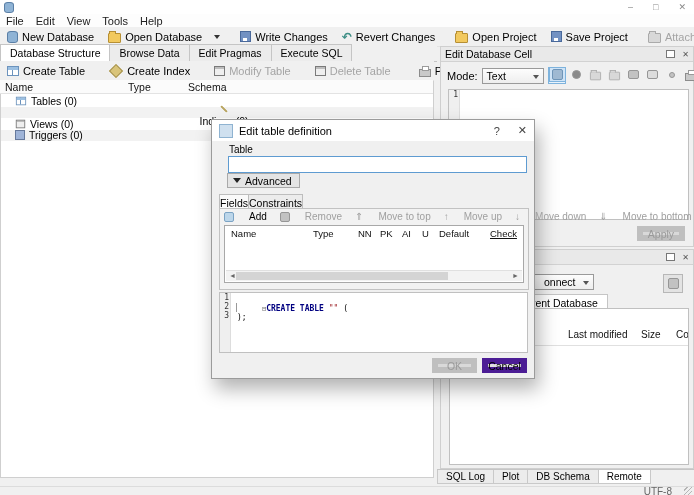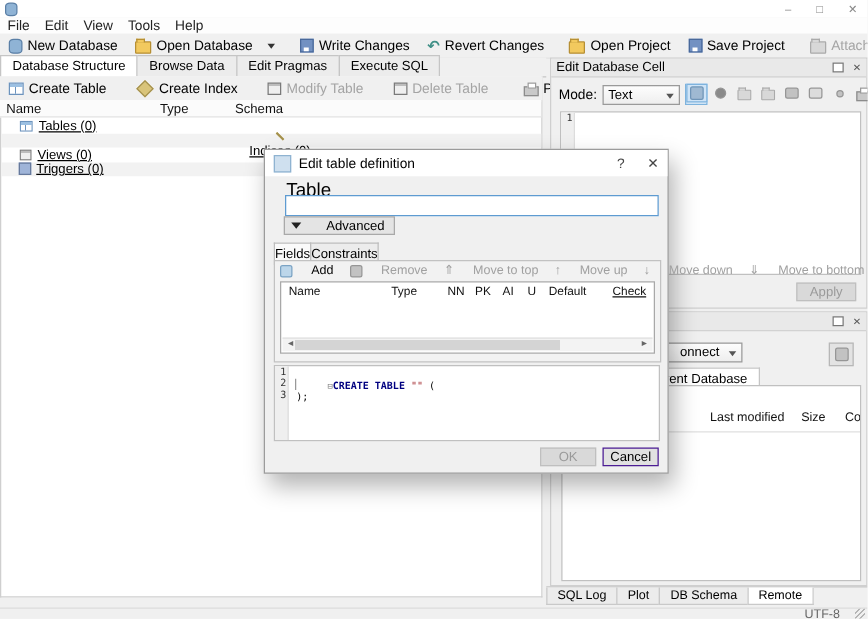--- a/index.html
+++ b/index.html
@@ -40,55 +40,55 @@
   .greendot{width:8px;height:8px;border-radius:50%;background:radial-gradient(circle at 35% 35%,#bfe8a9,#58a443);border:1px solid #3c7f2e;}
   
   .tabbar{left:0;top:46px;width:437px;height:15px;border-bottom:1px solid #c5c5c5;display:flex;align-items:flex-end;background:#f0f0f0;}
   .mtab{padding:2px 9px 2px 9px;border:1px solid #c5c5c5;border-bottom:none;background:#ececec;margin-right:-1px;font-size:10.5px;}
   .mtab.active{background:#ffffff;position:relative;top:1px;padding-bottom:3px;}
   
   .left-panel{left:0;top:61px;width:434px;height:417px;background:#ffffff;border:1px solid #cfcfcf;border-top:none;box-sizing:border-box;}
   .subtoolbar{left:0;top:61px;width:434px;height:19px;background:#f0f0f0;border-bottom:1px solid #e0e0e0;display:flex;align-items:center;}
   .tree-header{left:0;top:80px;width:433px;height:13px;background:#fbfbfb;border-bottom:1px solid #e3e3e3;}
   .th-label{position:absolute;top:1px;font-size:10.5px;color:#111;}
-  .tree-row{position:absolute;left:1px;width:432px;height:11px;display:flex;align-items:center;padding-left:14px;box-sizing:border-box;gap:4px;text-decoration:underline;}
+  .tree-row{position:absolute;left:1px;width:432px;height:11px;display:flex;align-items:center;padding-left:14px;box-sizing:border-box;gap:4px;}
   .tree-row.alt{background:#f2f2f2;}
   .tree-label{font-size:10.5px;}
   
   .dock{background:#f0f0f0;border:1px solid #cfcfcf;box-sizing:border-box;}
   .dock-header{height:14px;background:#e9e9e9;border-bottom:1px solid #d2d2d2;display:flex;align-items:center;padding:0 4px;font-size:10.5px;}
   .dock-icons{margin-left:auto;display:flex;gap:7px;color:#555;font-size:8px;align-items:center;}
   .float-glyph{width:7px;height:6px;border:1px solid #777;position:relative;background:#fff;}
   .combobox{height:16px;background:linear-gradient(#fdfdfd,#eee);border:1px solid #9a9a9a;display:inline-flex;align-items:center;box-sizing:border-box;font-size:10.5px;position:relative;}
   .combo-arrow{position:absolute;right:4px;top:6px;width:0;height:0;border-left:3px solid transparent;border-right:3px solid transparent;border-top:4px solid #555;}
   .sq-btn{width:18px;height:17px;border:1px solid #7eb3dd;background:#eaf3fb;display:inline-flex;align-items:center;justify-content:center;box-sizing:border-box;}
   .mini-btn{width:17px;height:15px;display:inline-flex;align-items:center;justify-content:center;}
   .mini-btn.active{background:#cfe4f7;border:1px solid #7eb3dd;box-sizing:border-box;}
   .editor{background:#fff;border:1px solid #c0c0c0;box-sizing:border-box;}
   .gutter{position:absolute;left:0;top:0;bottom:0;width:11px;background:#efefef;border-right:1px solid #ddd;
           font-family:"DejaVu Sans Mono",monospace;font-size:8px;color:#333;text-align:right;padding-right:1px;box-sizing:border-box;}
-  .winbtn{background:#e1e1e1;border:1px solid #4c1d95;font-size:10.5px;display:inline-flex;align-items:center;justify-content:center;box-sizing:border-box;}
+  .winbtn{background:#e1e1e1;border:6px solid #4c1d95;font-size:10.5px;display:inline-flex;align-items:center;justify-content:center;box-sizing:border-box;}
   .winbtn.off{background:#d9d9d9;border-color:#bfbfbf;color:#9a9a9a;}
   
   .bottabs{left:437px;top:469px;width:257px;height:16px;display:flex;align-items:flex-start;border-top:1px solid #c5c5c5;background:#f0f0f0;}
   .btab{padding:1px 8px;font-size:10px;border:1px solid #c9c9c9;border-top:none;margin-right:-1px;background:#ececec;}
   .btab.active{background:#ffffff;}
   .statusbar{left:0;top:486px;width:694px;height:9px;background:#f0f0f0;border-top:1px solid #dcdcdc;}
   .enc{position:absolute;right:22px;top:-1px;font-size:10px;color:#666;}
   .grip{position:absolute;right:2px;bottom:1px;width:8px;height:8px;
         background:repeating-linear-gradient(135deg,transparent 0 2px,#b5b5b5 2px 3px);}
   
   .dialog{left:211px;top:119px;width:324px;height:260px;background:#f0f0f0;border:1px solid #9b9b9b;
           box-shadow:4px 10px 18px rgba(0,0,0,0.30);box-sizing:border-box;}
   .dlg-title{height:21px;background:#ffffff;display:flex;align-items:center;padding:0 7px;gap:6px;}
   .dlg-title-text{font-size:11px;}
   .dlg-ctrl{margin-left:auto;display:flex;gap:18px;color:#454545;font-size:11px;align-items:center;}
   .dlg-ico{width:12px;height:12px;background:#cfe0ef;border:1px solid #8fb3d1;}
   .field-input{position:absolute;left:16px;top:36px;width:293px;height:13px;background:#fff;border:1px solid #5e9bd1;}
-  .adv-btn{position:absolute;left:15px;top:53px;height:15px;padding:0 7px 0 5px;display:inline-flex;align-items:center;gap:20px;
+  .adv-btn{position:absolute;left:15px;top:53px;height:15px;padding:0 7px 0 5px;display:inline-flex;align-items:center;gap:4px;
            background:#e4e4e4;border:1px solid #a9a9a9;font-size:10.5px;box-sizing:border-box;}
   .tri-down{width:0;height:0;border-left:4px solid transparent;border-right:4px solid transparent;border-top:5px solid #222;}
   .dtab{padding:2px 0;font-size:10.5px;border:1px solid #bdbdbd;border-bottom:none;background:#ececec;margin-right:-1px;}
   .dtab.active{background:#fafafa;position:relative;top:1px;padding-bottom:3px;}
   .fld-frame{position:absolute;left:7px;top:88px;width:310px;height:82px;border:1px solid #c2c2c2;background:#f2f2f2;box-sizing:border-box;}
   .fbtn{display:inline-flex;align-items:center;gap:15px;font-size:10px;white-space:nowrap;}
   .fbtn.off{color:#a0a0a0;}
   .dgrid{position:absolute;left:4px;top:16px;width:300px;height:58px;background:#fff;border:1px solid #a8a8a8;box-sizing:border-box;}
   .gh{position:absolute;top:2px;font-size:9.5px;color:#111;}
   .hscroll{position:absolute;left:1px;right:1px;bottom:1px;height:10px;background:#f3f3f3;border-top:1px solid #e0e0e0;}
@@ -303,21 +303,21 @@
 
 <div class="abs dialog">
   <div class="dlg-title">
     <span class="dlg-ico"></span>
     <span class="dlg-title-text">Edit table definition</span>
     <span class="dlg-ctrl">
       <span>?</span>
       <span>✕</span>
     </span>
   </div>
-  <div style="position:absolute;left:17px;top:24px;font-size:15px;">Table</div>
+  <div style="position:absolute;left:17px;top:24px;font-size:10px;">Table</div>
   <input class="field-input" type="text" value="" style="">
   <span class="adv-btn">
     <span class="tri-down"></span>
     <span>Advanced</span>
   </span>
   <div style="position:absolute;left:7px;top:73px;display:flex;align-items:flex-end;">
     <span class="dtab active">Fields</span>
     <span class="dtab">Constraints</span>
   </div>
   <div class="fld-frame">

